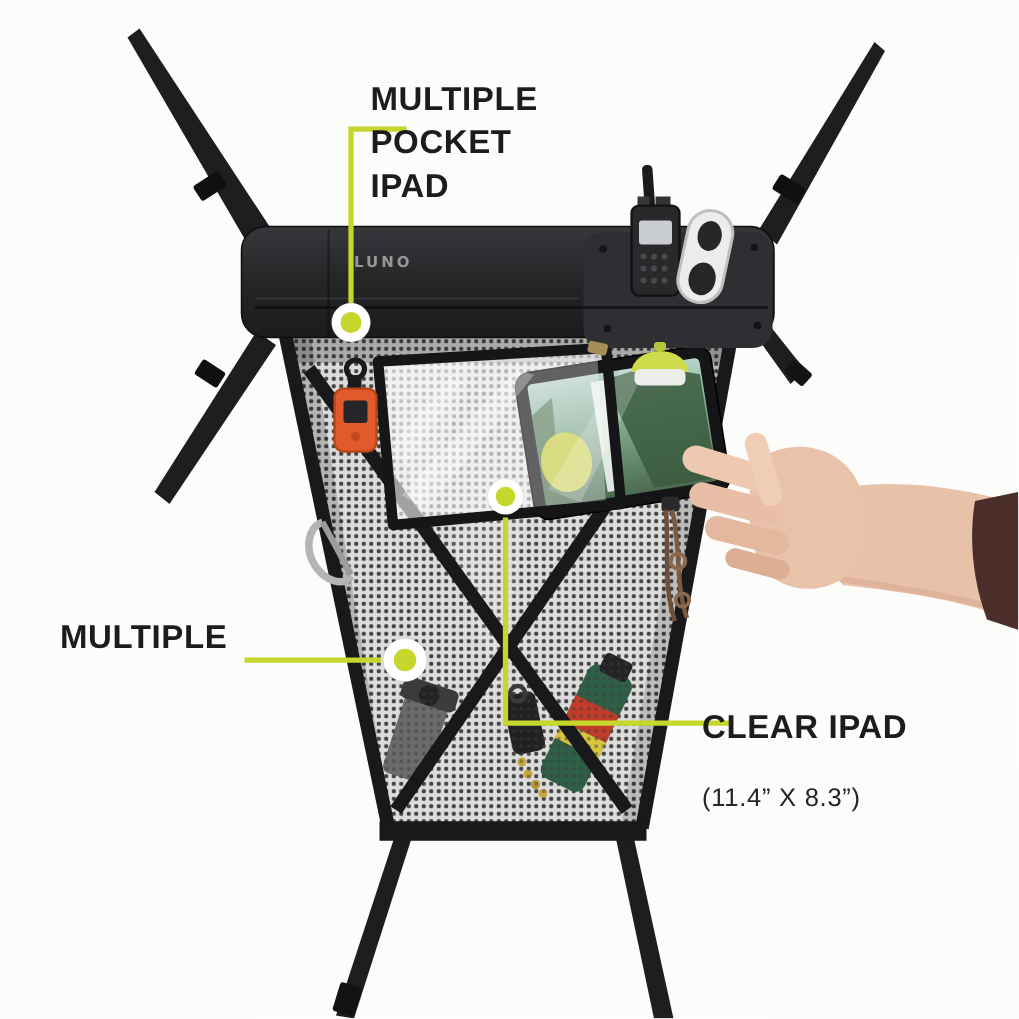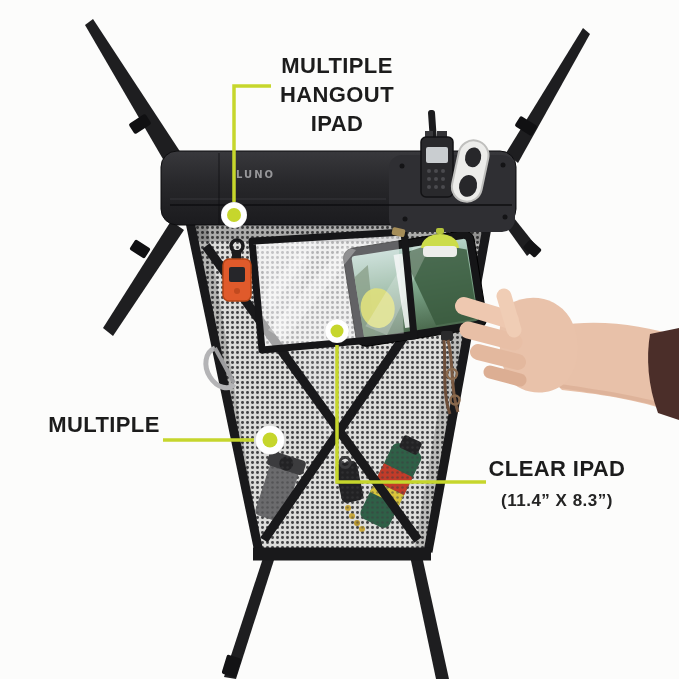--- a/index.html
+++ b/index.html
@@ -2,30 +2,30 @@
 <html><head>
 <meta charset="utf-8">
 <style>
   html,body{margin:0;padding:0;background:#fff;}
   #stage{
     position:relative;width:679px;height:679px;overflow:hidden;
     background:#fcfcfb;font-family:"Liberation Sans",sans-serif;
   }
   #stage svg{position:absolute;left:0;top:0;}
   .callout{
-    position:absolute;color:#1c1c1c;font-weight:bold;text-align:center;
+    position:absolute;color:#1c1c1c;font-weight:bold;text-align:left;
     letter-spacing:.4px;
   }
   .callout .ln{display:block;}
   #callout-hangout{left:247px;top:51px;width:180px;font-size:22px;line-height:29px;}
   #callout-pockets{left:40px;top:412px;width:128px;font-size:22px;line-height:25px;}
-  #callout-ipad{left:468px;top:456px;width:178px;font-size:22px;line-height:25px;}
+  #callout-ipad{left:468px;top:472px;width:178px;font-size:22px;line-height:25px;}
   #callout-ipad .size{
-    display:block;font-weight:bold;font-size:17px;letter-spacing:.5px;
-    margin-top:7px;color:#242424;
+    display:block;font-weight:normal;font-size:17px;letter-spacing:.5px;
+    margin-top:22px;color:#242424;
   }
 </style>
 </head>
 <body>
 
 <div id="stage">
 
 <svg viewBox="0 0 679 679" width="679" height="679">
   <defs>
     <pattern id="meshFull" width="5" height="5" patternUnits="userSpaceOnUse">
@@ -221,21 +221,21 @@
     <circle cx="270" cy="440" r="7.5" fill="#c6d62c"></circle>
 
     <polyline points="337,345 337,482 486,482" fill="none" stroke="#c6d62c" stroke-width="3.5"></polyline>
     <circle cx="337" cy="331" r="12" fill="#ffffff" stroke="rgba(0,0,0,0.05)"></circle>
     <circle cx="337" cy="331" r="6.5" fill="#c6d62c"></circle>
   </g>
 </svg>
 
 <div class="callout" id="callout-hangout">
   <span class="ln">MULTIPLE</span>
-  <span class="ln">HANGOUT</span>
+  <span class="ln">POCKET</span>
   <span class="ln">IPAD</span>
 </div>
 
 <div class="callout" id="callout-pockets">
   <span class="ln">MULTIPLE</span>
 </div>
 
 <div class="callout" id="callout-ipad">
   <span class="ln">CLEAR IPAD</span>
   <span class="size">(11.4” X 8.3”)</span>

